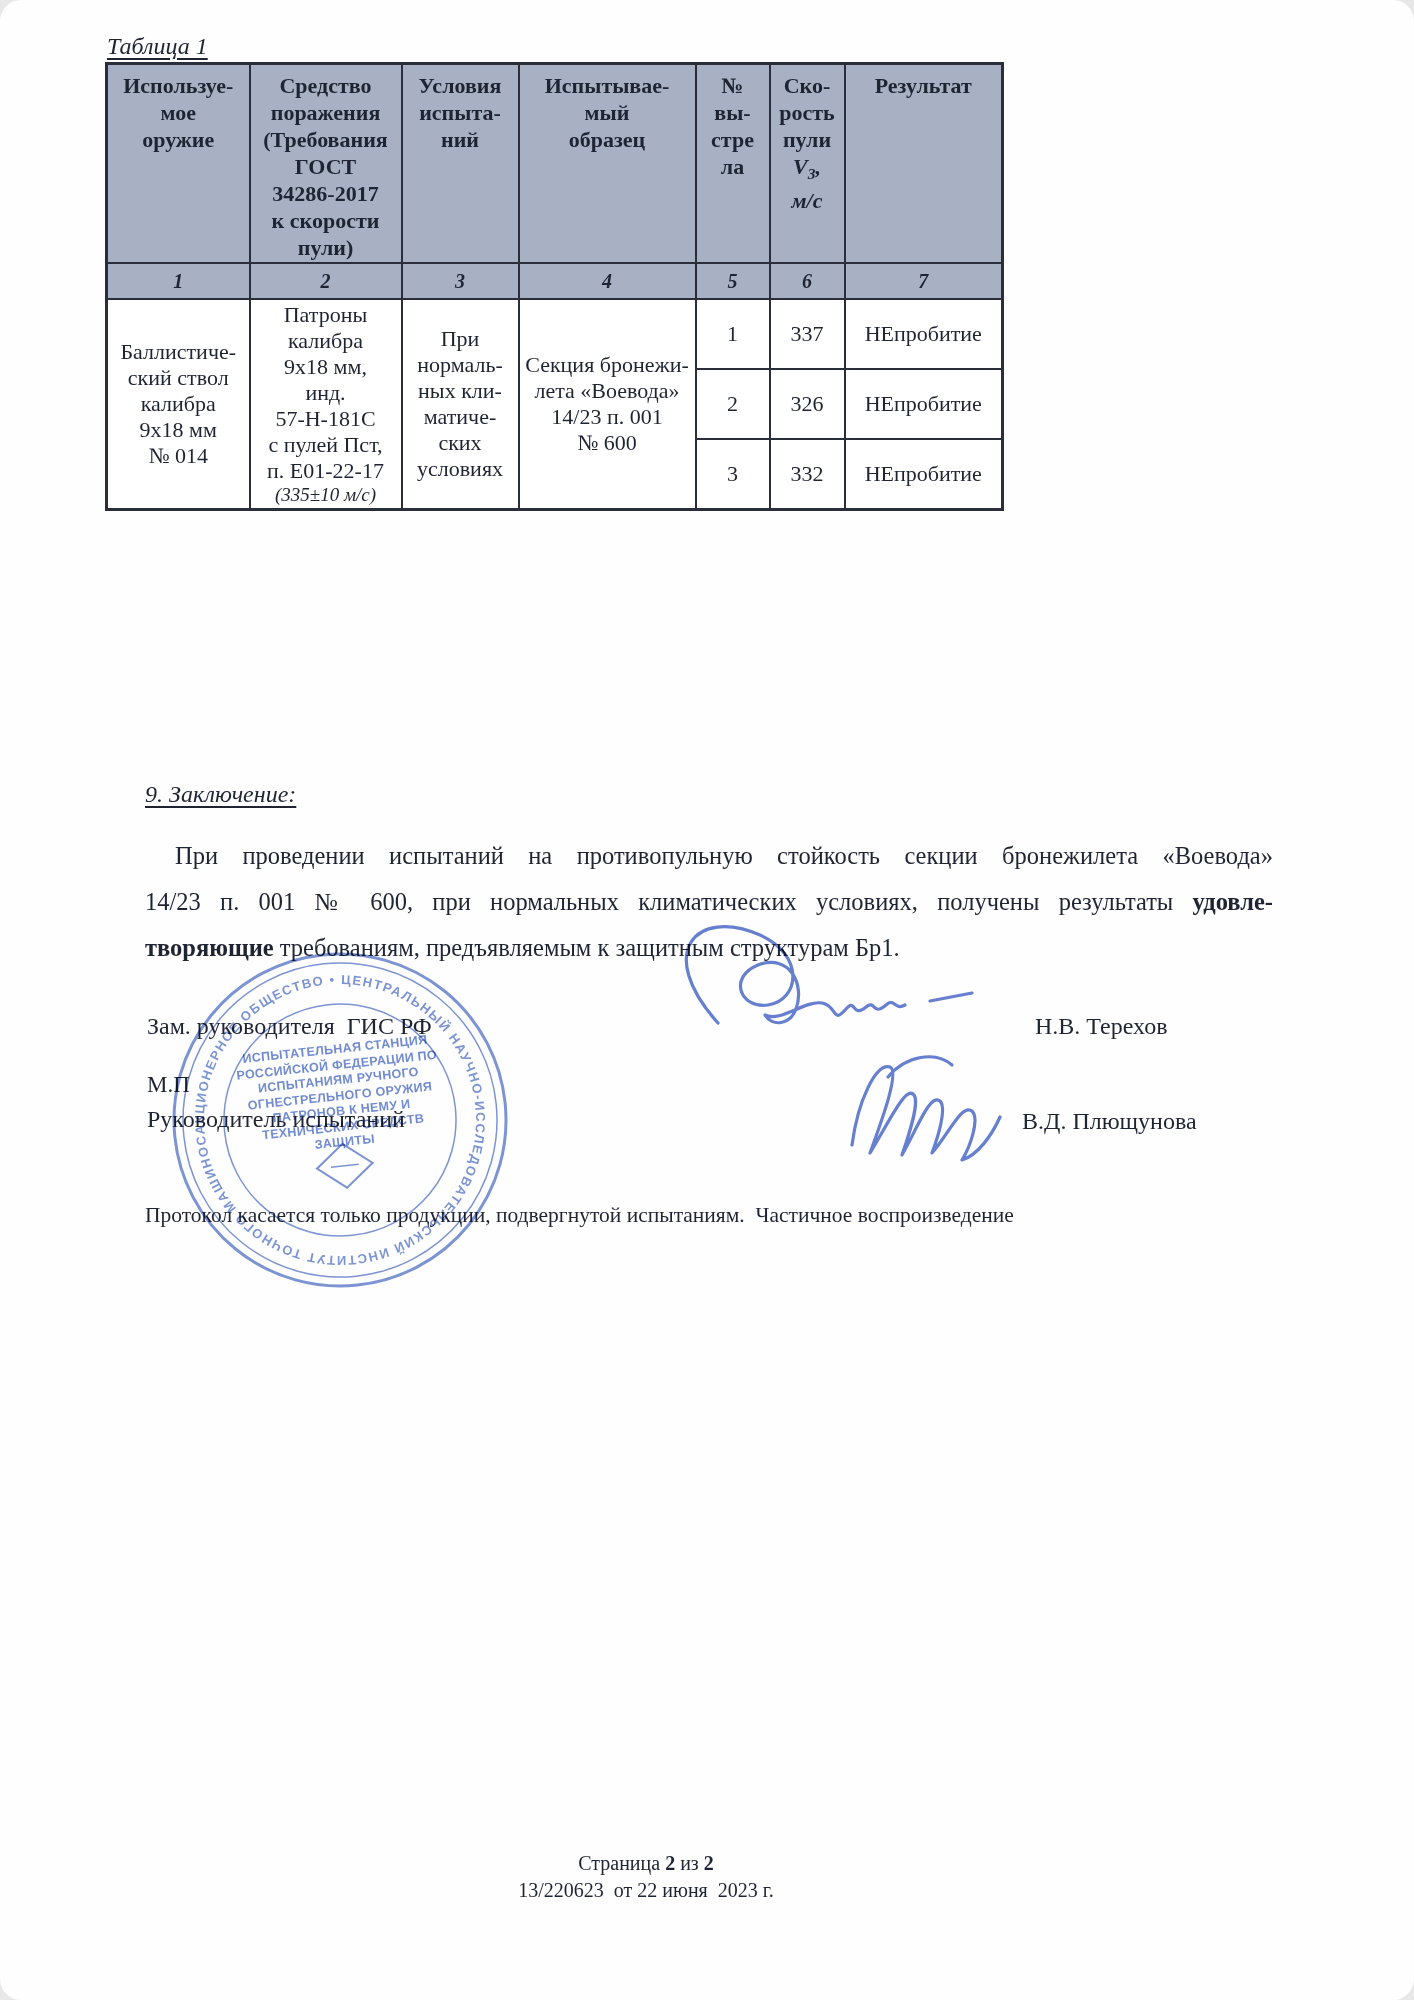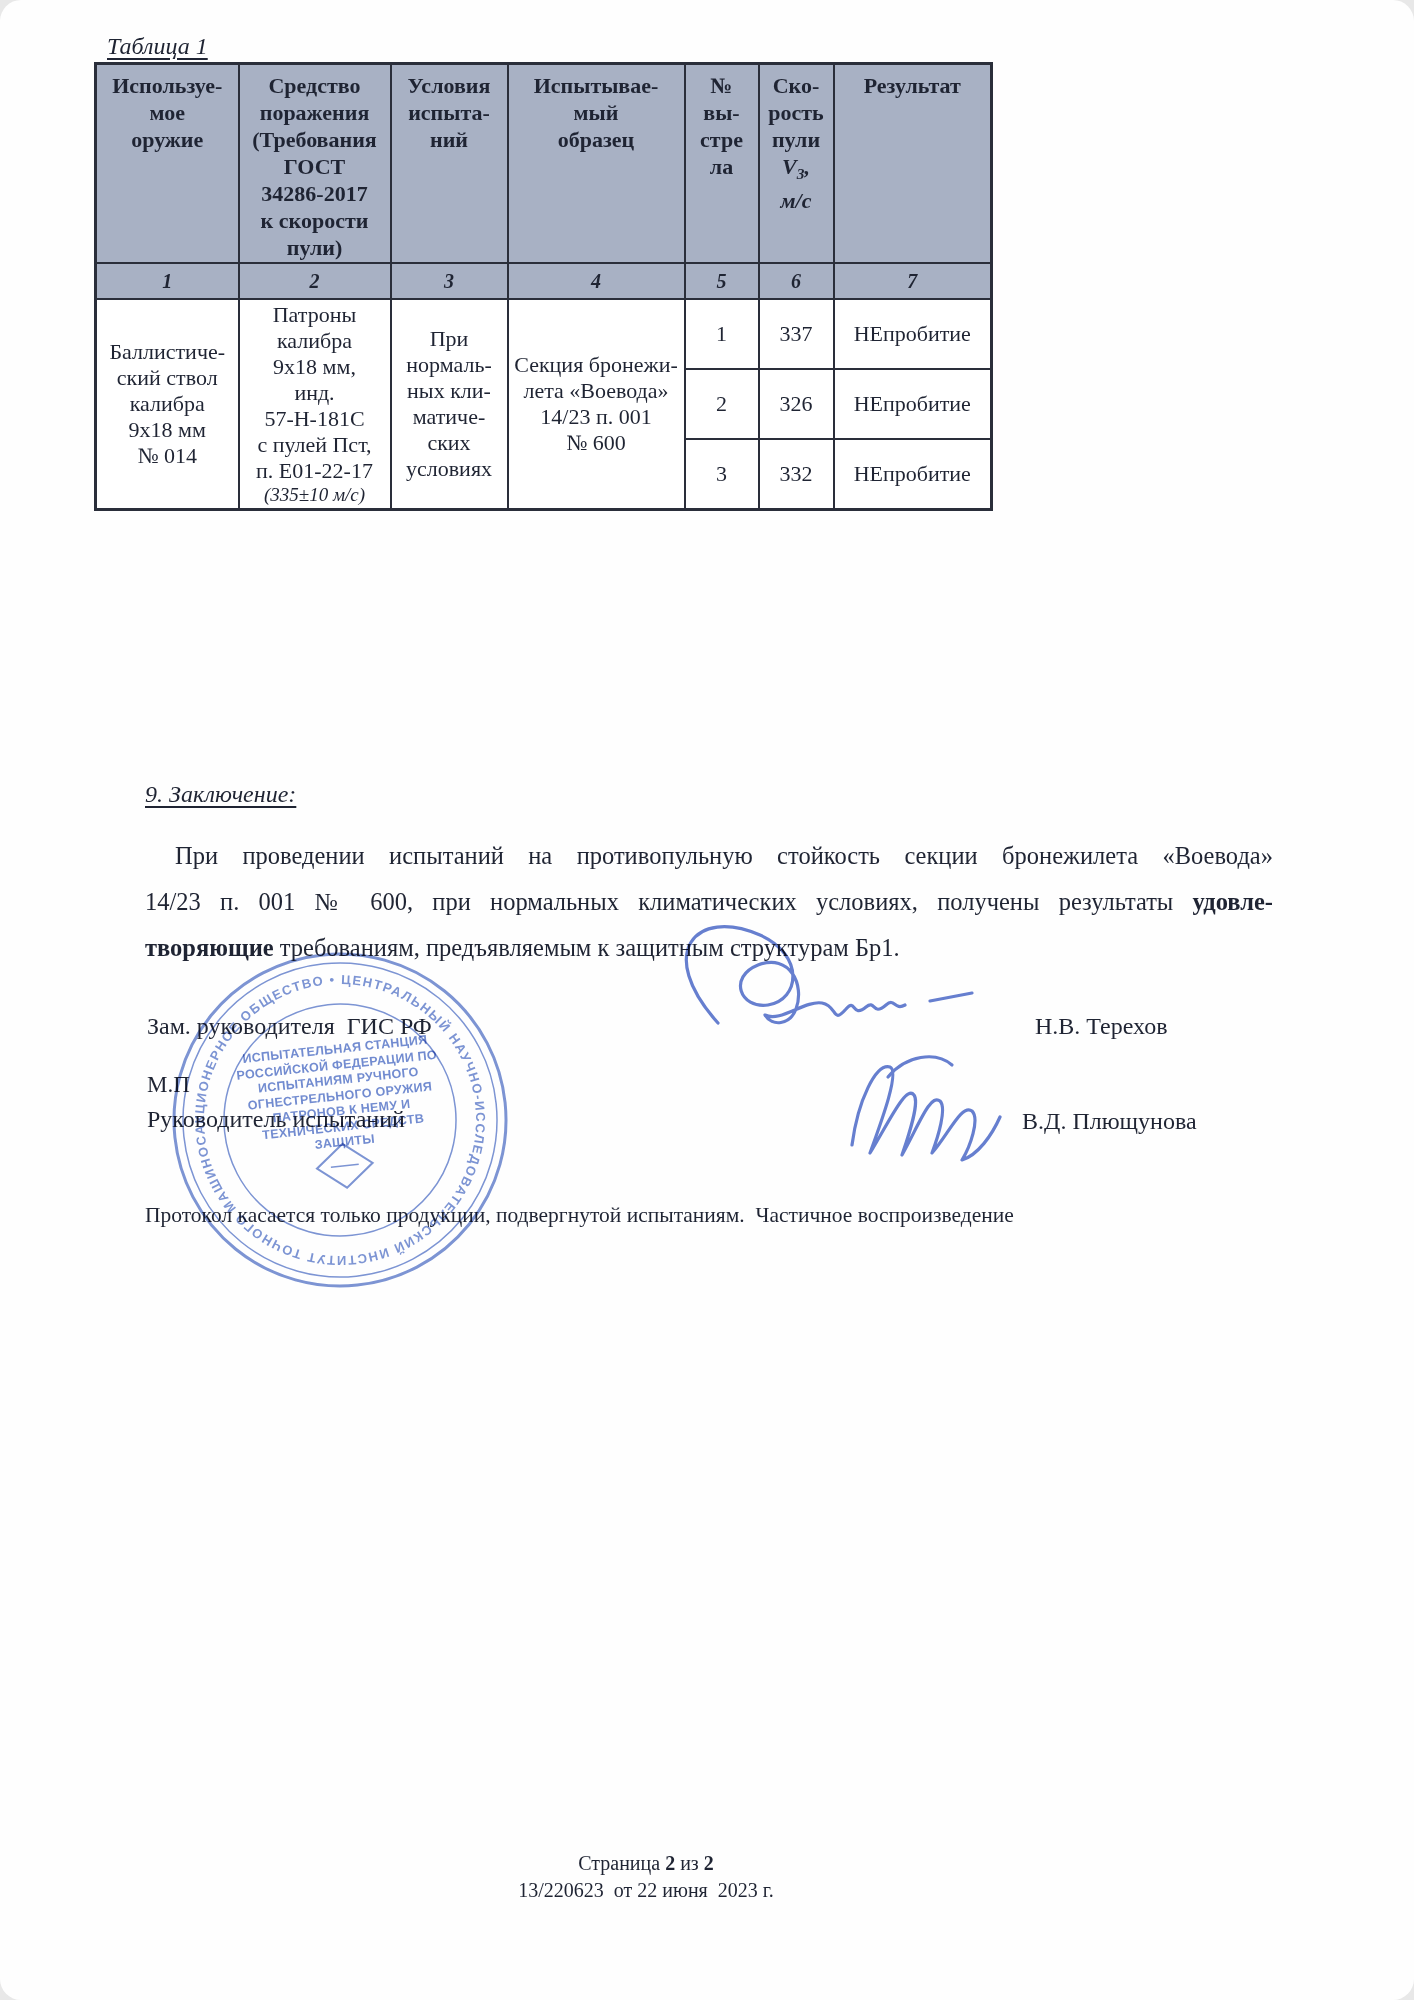--- a/index.html
+++ b/index.html
@@ -15,21 +15,21 @@
   }
   
   .tbl-caption{
     position:absolute;left:107px;top:33px;
     font-size:24px;font-style:italic;
     text-decoration:underline;
     text-underline-offset:4px;
   }
   
   table.doc-table{
-    position:absolute;left:94px;top:62px;
+    position:absolute;left:105px;top:62px;
     width:896px;border-collapse:collapse;table-layout:fixed;
     border:3px solid #2a2e3a;
   }
   .doc-table th,.doc-table td{
     border:2px solid #2a2e3a;
     text-align:center;
     overflow:hidden;
   }
   .doc-table th{
     background:#a8b1c4;

